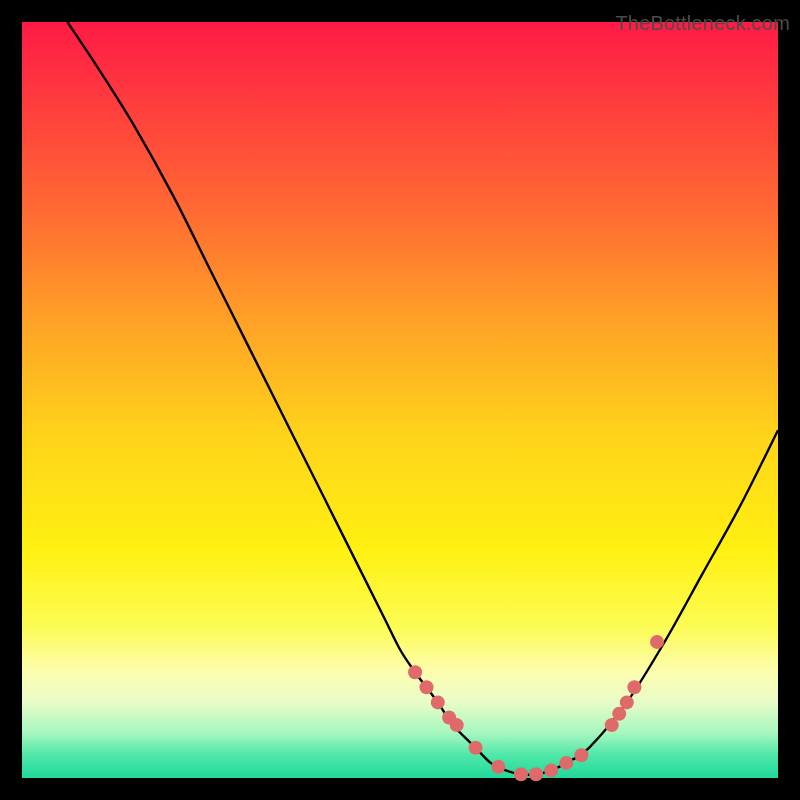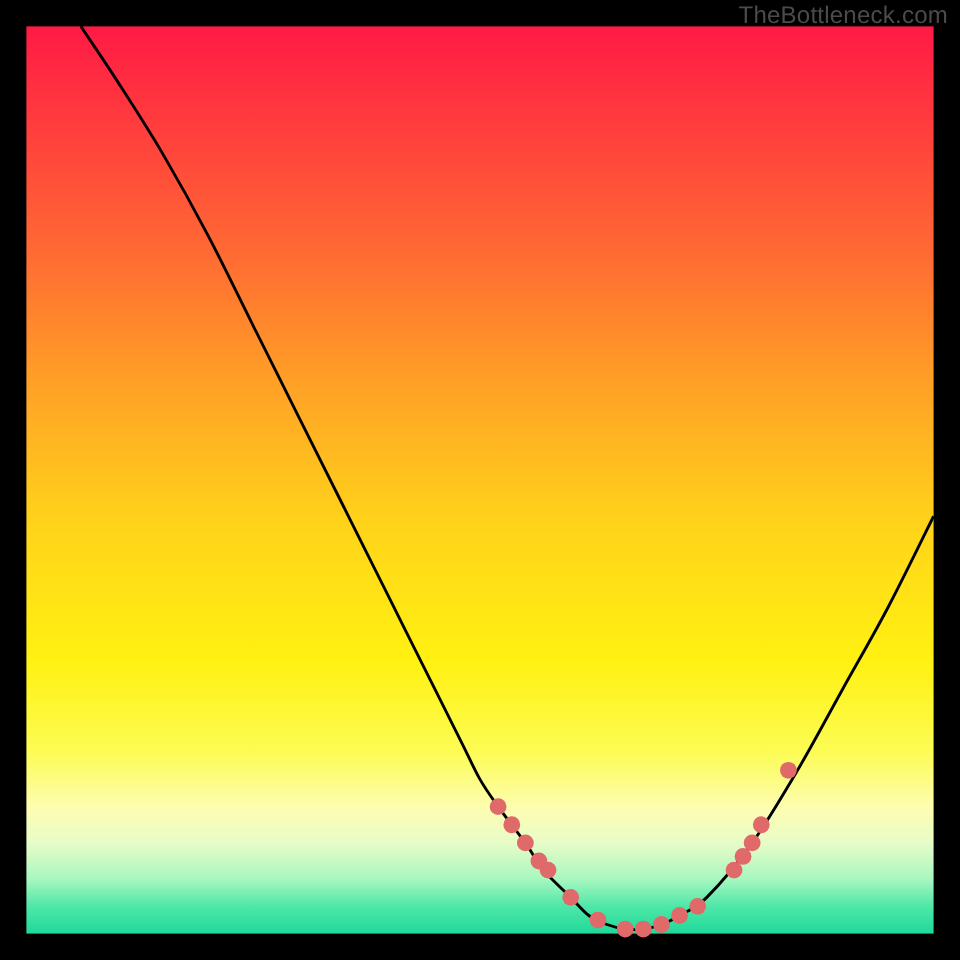--- a/index.html
+++ b/index.html
@@ -43,21 +43,21 @@
   svg.curve {
     position: absolute;
     left: 0;
     top: 0;
     width: 756px;
     height: 756px;
     overflow: visible;
   }
   .watermark {
     position: absolute;
-    top: 2px;
+    top: 12px;
     right: 10px;
     color: #4b4b4b;
     font-size: 20px;
     letter-spacing: 0.2px;
     user-select: none;
   }
 </style>
 </head>
 <body>
 

